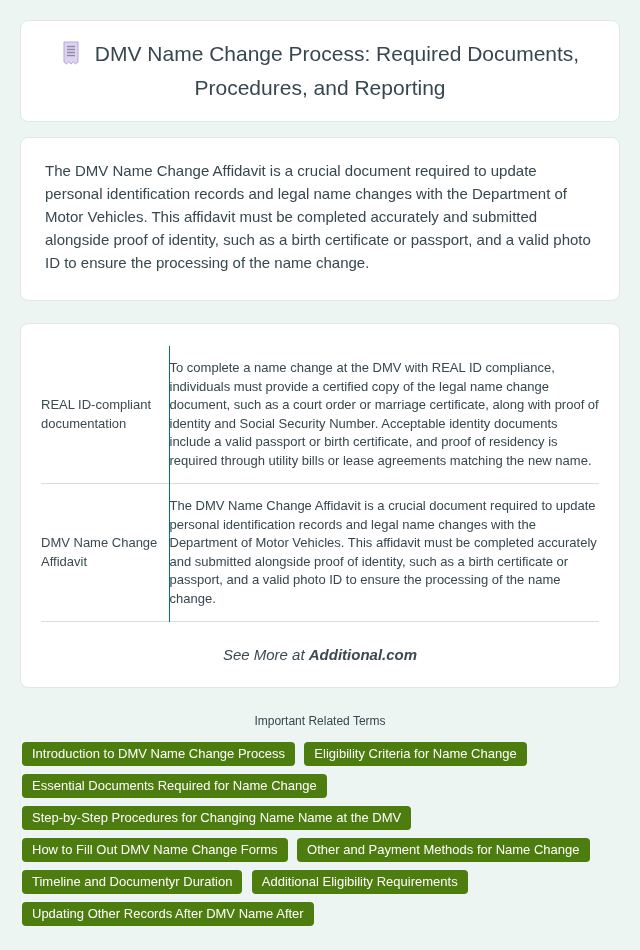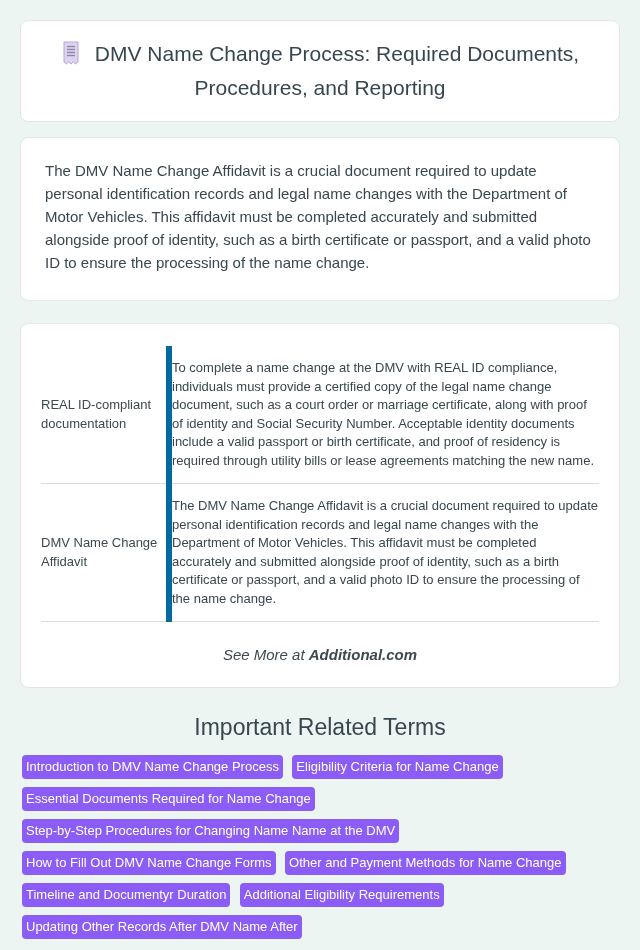--- a/index.html
+++ b/index.html
@@ -59,52 +59,52 @@
   table.details tr { border-bottom: 1px solid #d8dedb; }
   table.details td {
     font-size: 13px;
     line-height: 18.5px;
     padding: 13px 0;
     vertical-align: middle;
   }
   td.term {
     width: 128px;
     padding-right: 10px;
-    border-right: 6px solid #0369a1;
+    border-right: 1px solid #0369a1;
     color: #3c4a50;
   }
   td.desc { padding-left: 12px; }
 
   .see-more {
     margin-top: 24px;
     text-align: center;
     font-style: italic;
     font-size: 15px;
     color: #3c4a50;
   }
   .see-more .brand { font-weight: bold; }
 
   
   .related-heading {
     text-align: center;
-    font-size: 23px;
+    font-size: 12px;
     font-weight: 500;
     color: #37474f;
     margin: 26px 0 14px 0;
   }
   .tags {
     padding: 0 2px;
   }
   .tag {
     display: inline-block;
-    background: #8b5cf6;
+    background: #4d7c0f;
     color: #ffffff;
     font-size: 13px;
     line-height: 16px;
-    padding: 4px 4px;
+    padding: 4px 10px;
     border-radius: 4px;
     margin: 0 5px 8px 0;
     cursor: pointer;
     text-decoration: none;
   }
 </style>
 </head>
 <body>
 
 <div class="page">

